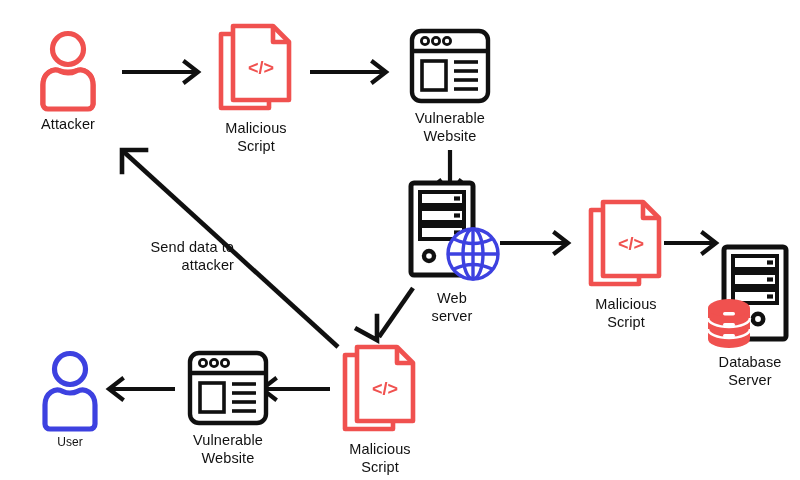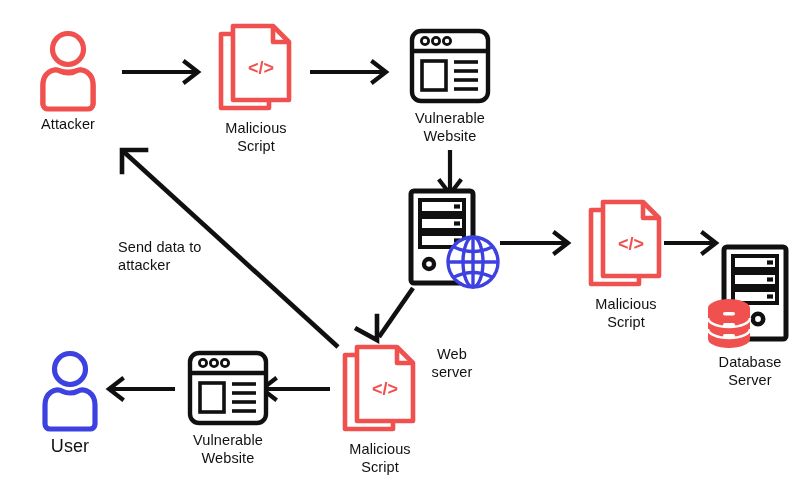--- a/index.html
+++ b/index.html
@@ -41,21 +41,21 @@
     text-align: center;
     white-space: pre-line;
     letter-spacing: 0.1px;
   }
   .edge-label {
     position: absolute;
     font-family: "Liberation Sans", sans-serif;
     font-size: 14.5px;
     line-height: 1.25;
     color: #111111;
-    text-align: left;
+    text-align: right;
     white-space: pre-line;
     letter-spacing: 0.1px;
   }
   svg { overflow: visible; }
 </style>
 </head>
 <body>
 
 <svg class="canvas" width="800" height="480" viewBox="0 0 800 480" xmlns="http://www.w3.org/2000/svg">
 
@@ -147,21 +147,21 @@
       <line x1="45" y1="34" x2="69" y2="34" stroke="#101010" stroke-width="3.6"></line>
       <line x1="45" y1="43" x2="69" y2="43" stroke="#101010" stroke-width="3.6"></line>
       <line x1="45" y1="52" x2="69" y2="52" stroke="#101010" stroke-width="3.6"></line>
       <line x1="45" y1="61" x2="69" y2="61" stroke="#101010" stroke-width="3.6"></line>
     </svg>
   </span>
   <div class="node-label">Vulnerable
 Website</div>
 </div>
 
-<div class="node" style="left:396px; top:188px; width:112px;gap:48px;">
+<div class="node" style="left:396px; top:180px; width:112px;">
   <span class="node-icon">
     <svg width="108" height="104" viewBox="0 0 108 104" xmlns="http://www.w3.org/2000/svg">
 
       <rect x="13" y="3" width="62" height="92" rx="3" ry="3" fill="#ffffff" stroke="#101010" stroke-width="5"></rect>
       <rect x="22" y="12" width="44" height="13" fill="none" stroke="#101010" stroke-width="4"></rect>
       <rect x="22" y="29" width="44" height="13" fill="none" stroke="#101010" stroke-width="4"></rect>
       <rect x="22" y="46" width="44" height="13" fill="none" stroke="#101010" stroke-width="4"></rect>
       <line x1="56" y1="18.5" x2="62" y2="18.5" stroke="#101010" stroke-width="4.2"></line>
       <line x1="56" y1="35.5" x2="62" y2="35.5" stroke="#101010" stroke-width="4.2"></line>
       <line x1="56" y1="52.5" x2="62" y2="52.5" stroke="#101010" stroke-width="4.2"></line>
@@ -255,14 +255,14 @@
 </div>
 
 <div class="node" style="left:26px; top:348px; width:88px;">
   <span class="node-icon">
     <svg width="60" height="82" viewBox="0 0 60 82" xmlns="http://www.w3.org/2000/svg">
       <circle cx="30" cy="21" r="15.5" fill="none" stroke="#3D41E0" stroke-width="5.2"></circle>
       <path d="M5 76 L5 57 C5 45 15 39 23 43.5 C26.5 45.5 33.5 45.5 37 43.5 C45 39 55 45 55 57 L55 76
                C55 78.8 52.8 81 50 81 L10 81 C7.2 81 5 78.8 5 76 Z" fill="#ffffff" stroke="#3D41E0" stroke-width="5.2" stroke-linejoin="round"></path>
     </svg>
   </span>
-  <div class="node-label" style="font-size:18px;">User</div>
+  <div class="node-label" style="font-size:12px;">User</div>
 </div>
 
 </body></html>

